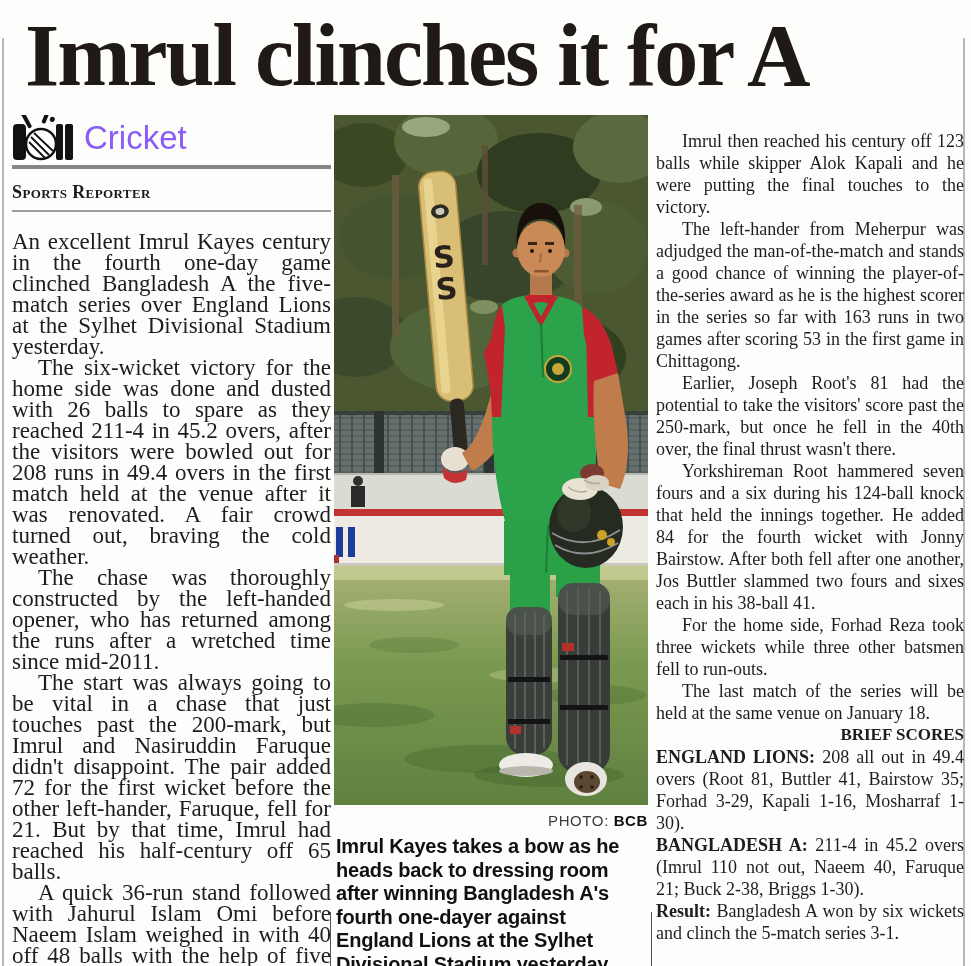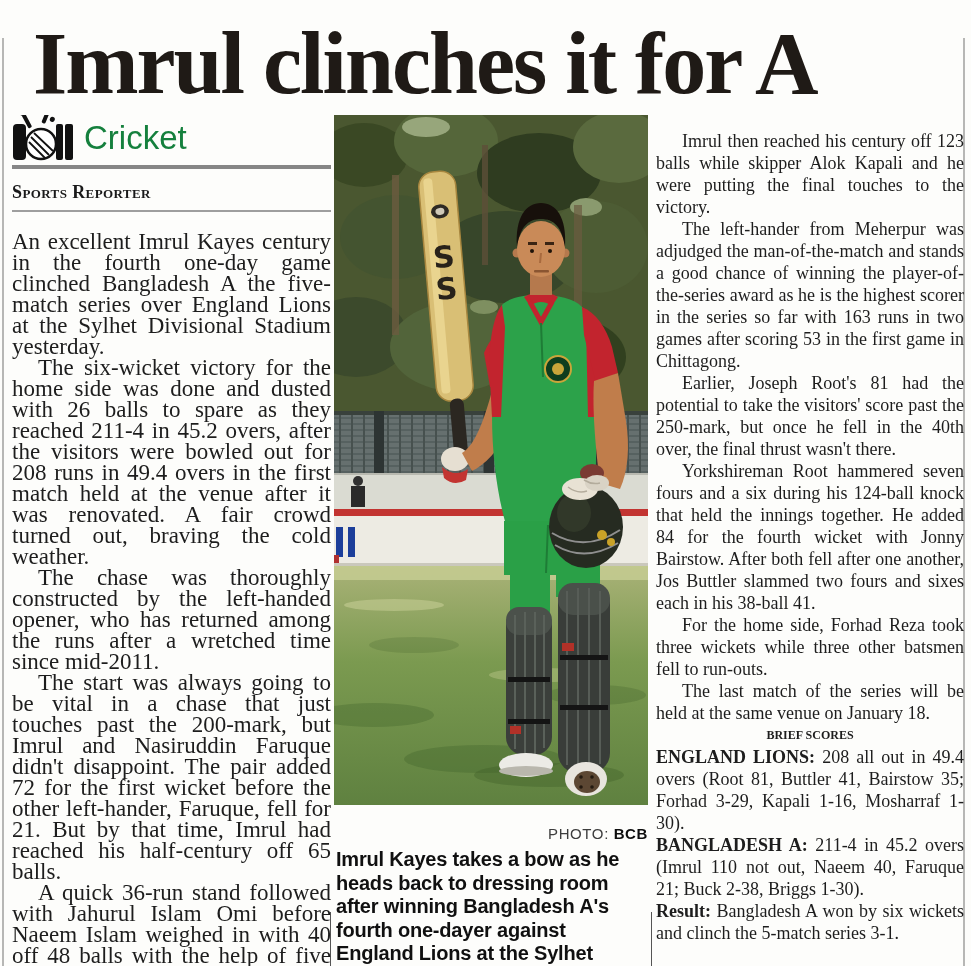--- a/index.html
+++ b/index.html
@@ -2,56 +2,56 @@
 <html><head>
 <meta charset="utf-8">
 <style>
   html,body { margin:0; padding:0; }
   body {
     width:971px; height:966px; position:relative; overflow:hidden;
     background:#fdfdfb; color:#1d1d1d;
     font-family:"Liberation Serif", serif;
   }
   .headline {
-    position:absolute; left:21px; top:0; margin:12px;
+    position:absolute; left:21px; top:0; margin:4px;
     font-family:"Liberation Serif", serif; font-weight:700;
     font-size:88px; line-height:104px; letter-spacing:-2px;
     color:#1f1a16; white-space:nowrap;
   }
   
   .col-left { position:absolute; left:12px; top:114px; width:319px; }
   .section-header { display:flex; align-items:center; gap:10px; height:48px; }
-  .section-label { font-family:"Liberation Sans", sans-serif; font-size:33px; color:#15803d; }
+  .section-label { font-family:"Liberation Sans", sans-serif; font-size:33px; color:#8b5cf6; }
   .rule-thick { height:4px; background:#868686; margin-top:3px; }
   .byline {
     margin-top:13px; font-weight:700; font-size:18px;
     font-variant-caps:small-caps; letter-spacing:.4px; color:#1a1a1a;
   }
   .rule-thin { height:2px; background:#9e9e9e; margin-top:7px; }
   .body-copy { margin-top:19px; font-size:23px; line-height:21px; text-align:justify; }
   .body-copy p, .col-right p { margin:0; }
   p.indent { text-indent:26px; }
   
   .col-mid { position:absolute; left:334px; top:115px; width:314px; }
   .photo { display:block; width:314px; height:690px; }
   .credit {
-    margin-top:20px; text-align:right; font-family:"Liberation Sans", sans-serif;
+    margin-top:7px; text-align:right; font-family:"Liberation Sans", sans-serif;
     font-size:15px; letter-spacing:.6px; color:#3d3d3d;
   }
   .credit b { color:#0d0d0d; }
   .caption {
     margin:6px 2px 0 2px; font-family:"Liberation Sans", sans-serif; font-weight:700;
     font-size:20px; line-height:23.5px; letter-spacing:-0.2px; color:#101010;
   }
   
   .col-right {
     position:absolute; left:656px; top:114px; width:308px;
     font-size:18px; line-height:22px; text-align:justify;margin-top:16px;
   }
-  .scores-heading { font-weight:700; font-size:12px; margin:0; text-align:center; }
+  .scores-heading { font-weight:700; font-size:17px; margin:0; text-align:right; }
   .score b { font-weight:700; }
   
   .edge-rule { position:absolute; width:2px; background:#b7b7b5; }
   #edge-left  { left:2px;  top:38px; height:928px; }
   #edge-right { left:963px; top:38px; height:928px; }
   .stub-rule { position:absolute; width:1px; top:912px; height:54px; background:#555; }
   #stub-left  { left:330px; }
   #stub-right { left:651px; }
 </style>
 </head>

